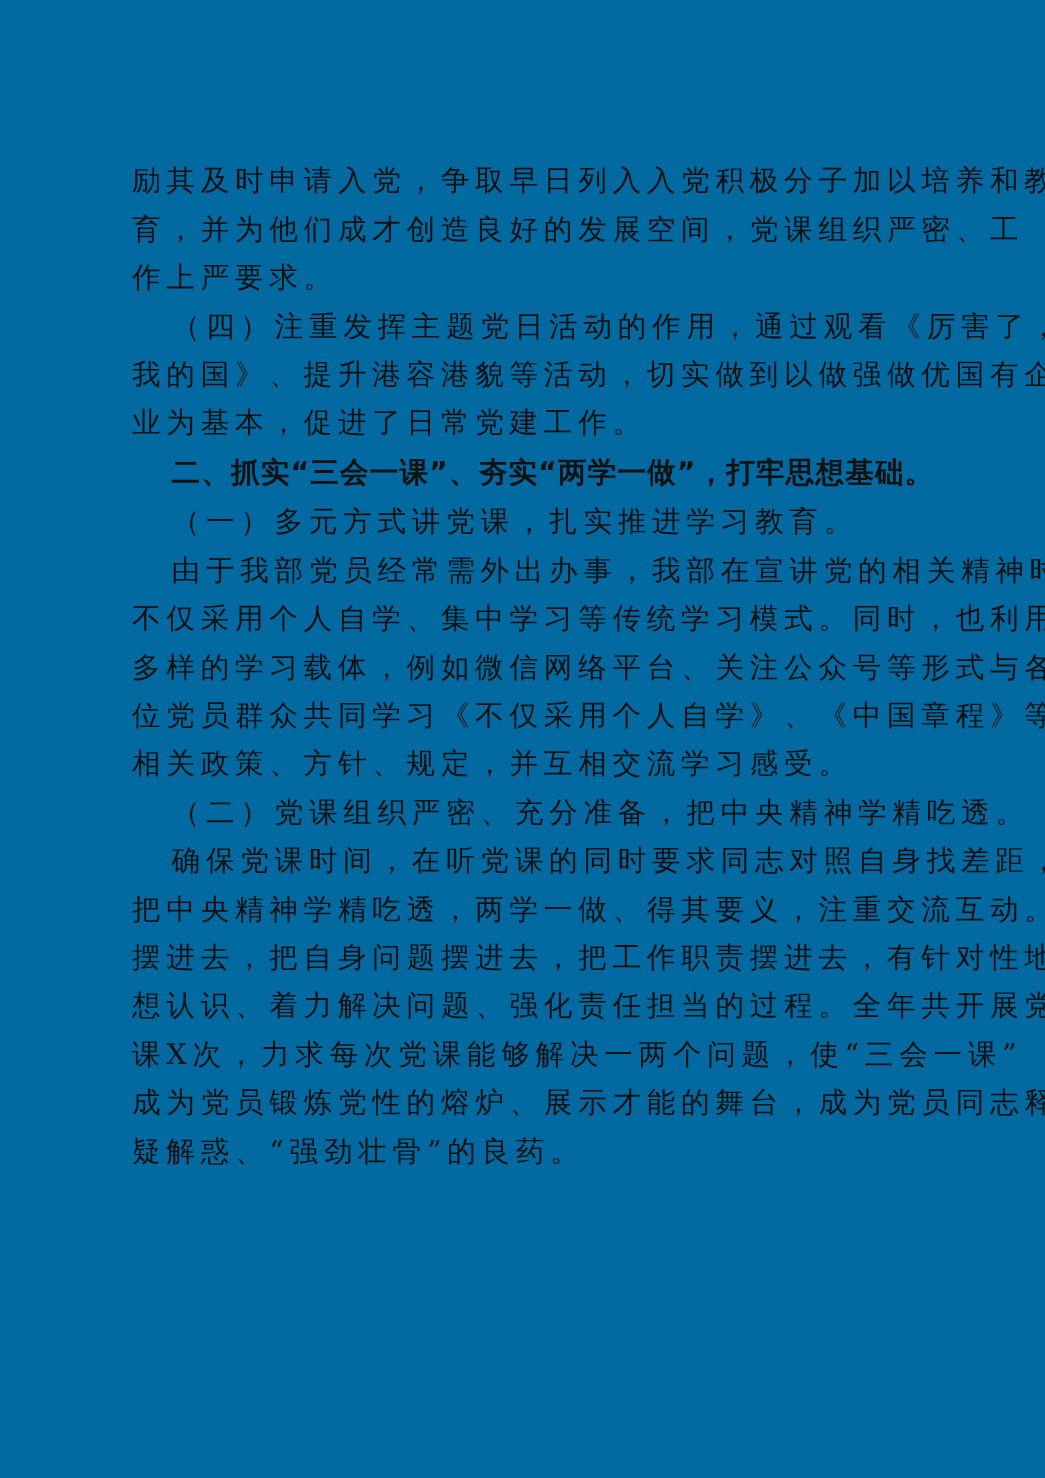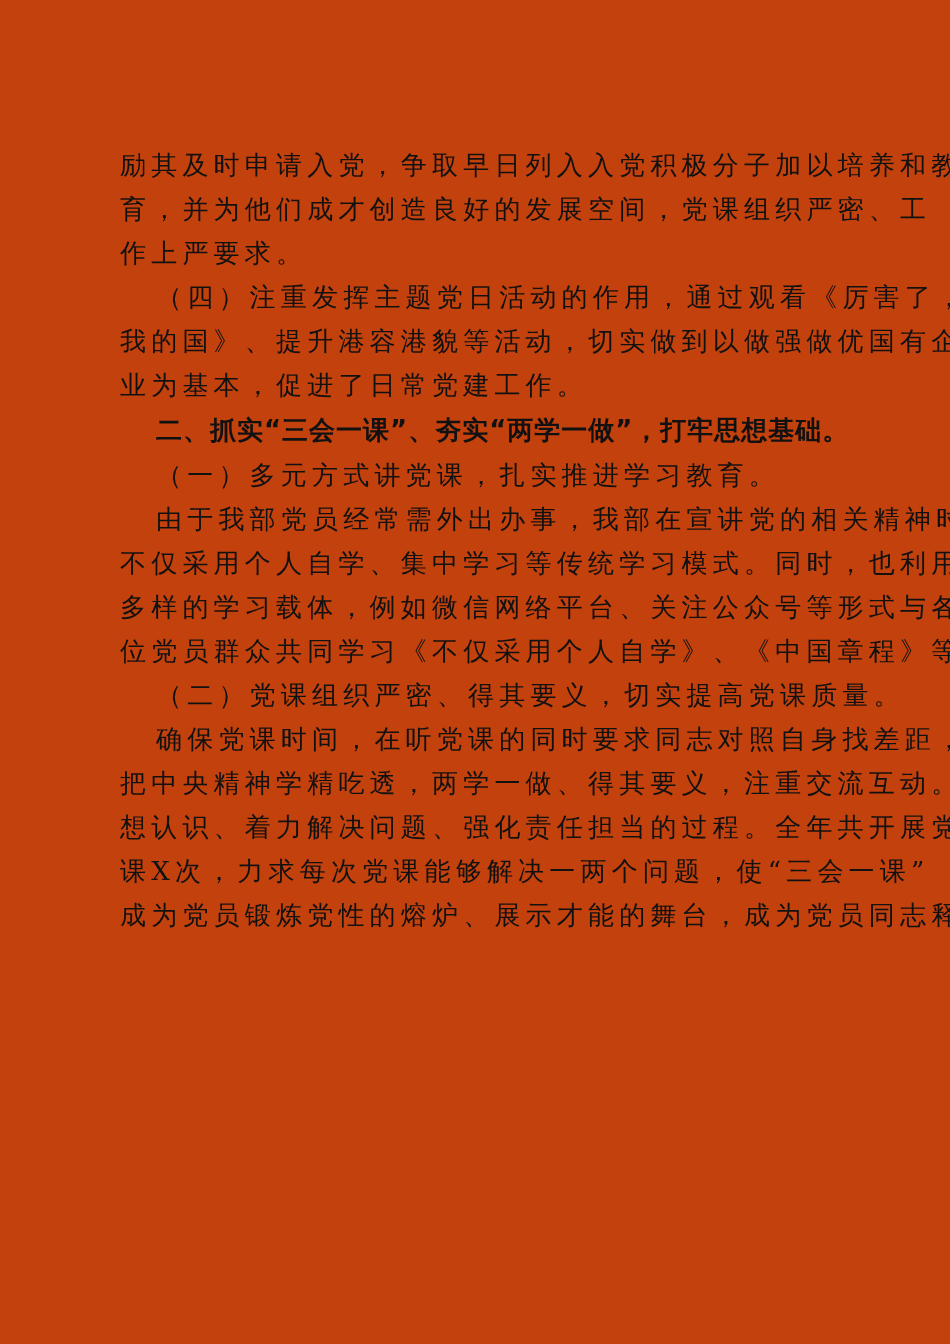--- a/index.html
+++ b/index.html
@@ -1,17 +1,17 @@
 <!DOCTYPE html>
 <html><head>
 <meta charset="utf-8">
 <style>
   html, body { margin: 0; padding: 0; background: #ffffff; }
   body { width: 950px; height: 1344px; position: relative; overflow: hidden; }
-  .page { position: absolute; left: 0; top: 0; width: 950px; height: 1344px; background: #c2410c; }
+  .page { position: absolute; left: 0; top: 0; width: 950px; height: 1344px; background: #0369a1; }
   .content { position: absolute; left: 120px; top: 143px; width: 716px; }
   .p {
     font-family: "DejaVu Serif", "Liberation Serif", serif;
     font-size: 26px;
     line-height: 44px;
     color: #111;
     margin: 0;
     letter-spacing: 5.2px;
     text-align: justify;
     text-align-last: left;
@@ -53,28 +53,31 @@
 
     <div class="p">
       <span class="line" style="padding-left:36px">（一）多元方式讲党课，扎实推进学习教育。</span>
     </div>
 
     <div class="p">
       <span class="line" style="padding-left:36px">由于我部党员经常需外出办事，我部在宣讲党的相关精神时，</span>
       <span class="line">不仅采用个人自学、集中学习等传统学习模式。同时，也利用</span>
       <span class="line">多样的学习载体，例如微信网络平台、关注公众号等形式与各</span>
       <span class="line">位党员群众共同学习《不仅采用个人自学》、《中国章程》等</span>
+      <span class="line">相关政策、方针、规定，并互相交流学习感受。</span>
     </div>
 
     <div class="p">
-      <span class="line" style="padding-left:36px">（二）党课组织严密、得其要义，切实提高党课质量。</span>
+      <span class="line" style="padding-left:36px">（二）党课组织严密、充分准备，把中央精神学精吃透。</span>
     </div>
 
     <div class="p">
       <span class="line" style="padding-left:36px">确保党课时间，在听党课的同时要求同志对照自身找差距，</span>
       <span class="line">把中央精神学精吃透，两学一做、得其要义，注重交流互动。</span>
+      <span class="line">摆进去，把自身问题摆进去，把工作职责摆进去，有针对性地</span>
       <span class="line">想认识、着力解决问题、强化责任担当的过程。全年共开展党</span>
       <span class="line">课X次，力求每次党课能够解决一两个问题，使“三会一课”</span>
       <span class="line">成为党员锻炼党性的熔炉、展示才能的舞台，成为党员同志释</span>
+      <span class="line">疑解惑、“强劲壮骨”的良药。</span>
     </div>
 
   </div>
 </div>
 
 </body></html>

